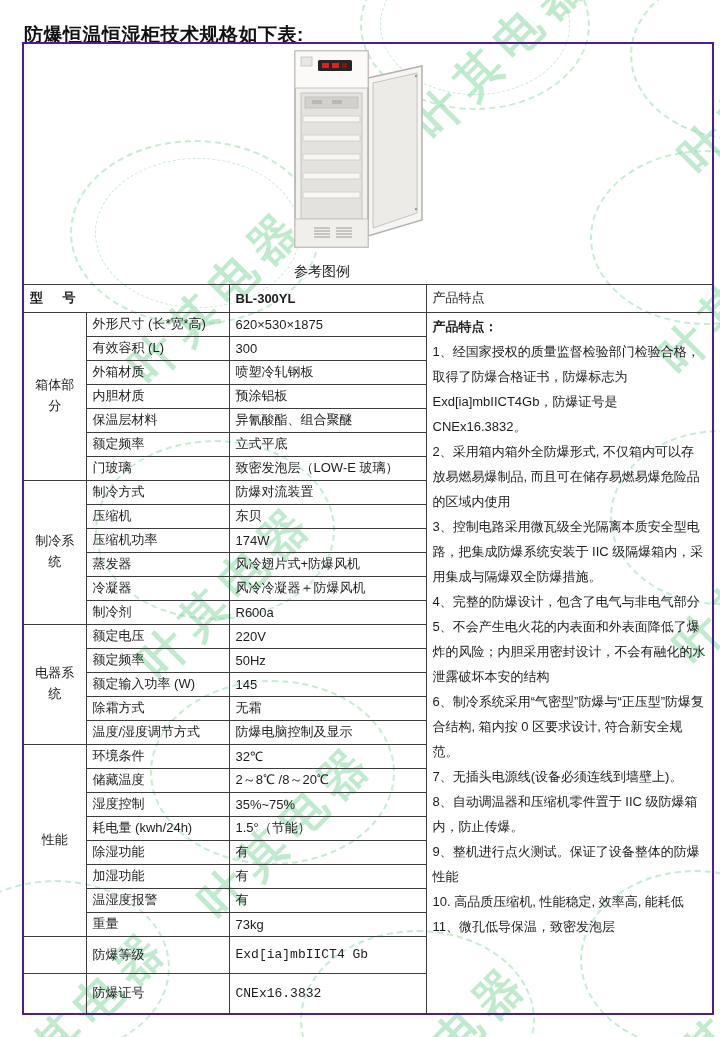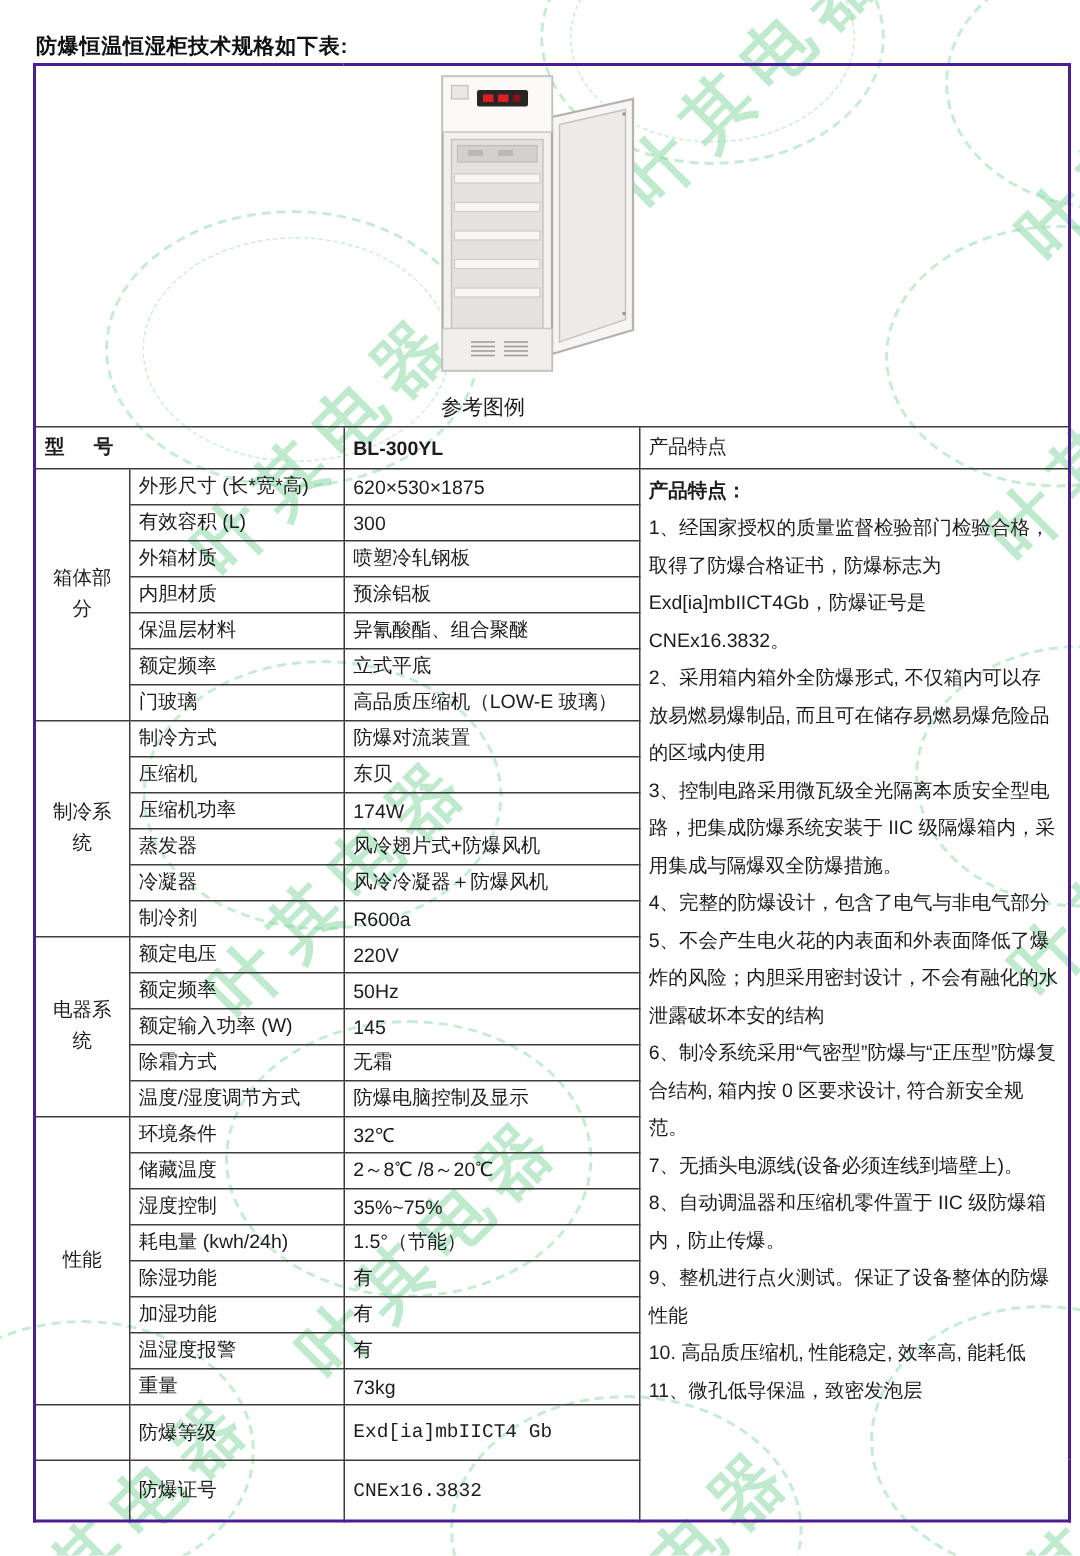--- a/index.html
+++ b/index.html
@@ -11,21 +11,21 @@
   .wm { position:absolute; transform:rotate(-45deg); }
   .wm .wm-text { font-size:46px; font-weight:bold; letter-spacing:10px;
                  color:rgba(128,214,156,0.50); white-space:nowrap;
                  font-family:"Liberation Sans", sans-serif; }
   .wm-circle { position:absolute; border:2px dashed rgba(128,214,156,0.45);
                border-radius:50%; pointer-events:none; }
   .wm-circle.inner { border-width:1px; }
 
   
   .page { position:relative; z-index:1; }
-  .doc-title { position:absolute; left:24px; top:22px; font-size:14px; font-weight:bold;
+  .doc-title { position:absolute; left:24px; top:22px; font-size:19px; font-weight:bold;
                color:#111; letter-spacing:0.5px; }
 
   table.spec { position:absolute; left:22px; top:42px; width:690px;
                border-collapse:collapse; table-layout:fixed;
                border:2px solid #4c1d95; background:transparent; }
   table.spec td { border:1px solid #3d3d3d; padding:1px 6px; color:#1c1c1c;
                   font-size:13px; overflow:hidden; background:transparent; }
 
   col.c-sec   { width:63px; }
   col.c-label { width:143px; }
@@ -202,21 +202,21 @@
     <tr class="r">
           <td class="lbl">保温层材料</td>
           <td class="val">异氰酸酯、组合聚醚</td>
         </tr>
     <tr class="r">
           <td class="lbl">额定频率</td>
           <td class="val">立式平底</td>
         </tr>
     <tr class="r">
           <td class="lbl">门玻璃</td>
-          <td class="val">高品质压缩机（LOW-E 玻璃）</td>
+          <td class="val">致密发泡层（LOW-E 玻璃）</td>
         </tr>
 
     <tr class="r">
       <td class="sec" rowspan="6">制冷系统</td>
       <td class="lbl green">制冷方式</td>
       <td class="val green">防爆对流装置</td>
     </tr>
     <tr class="r">
           <td class="lbl">压缩机</td>
           <td class="val">东贝</td>

